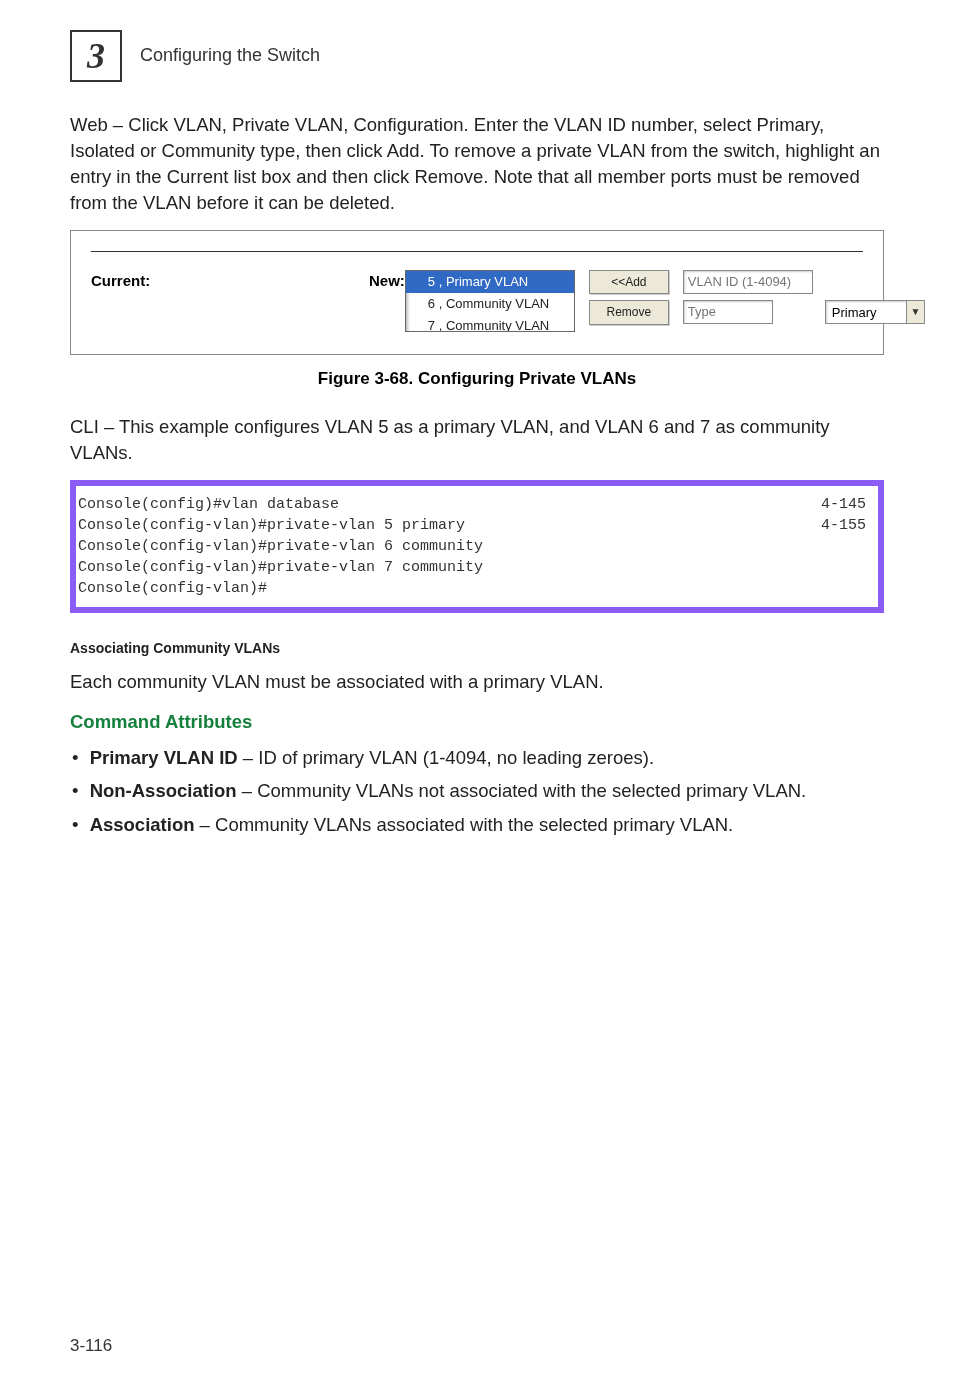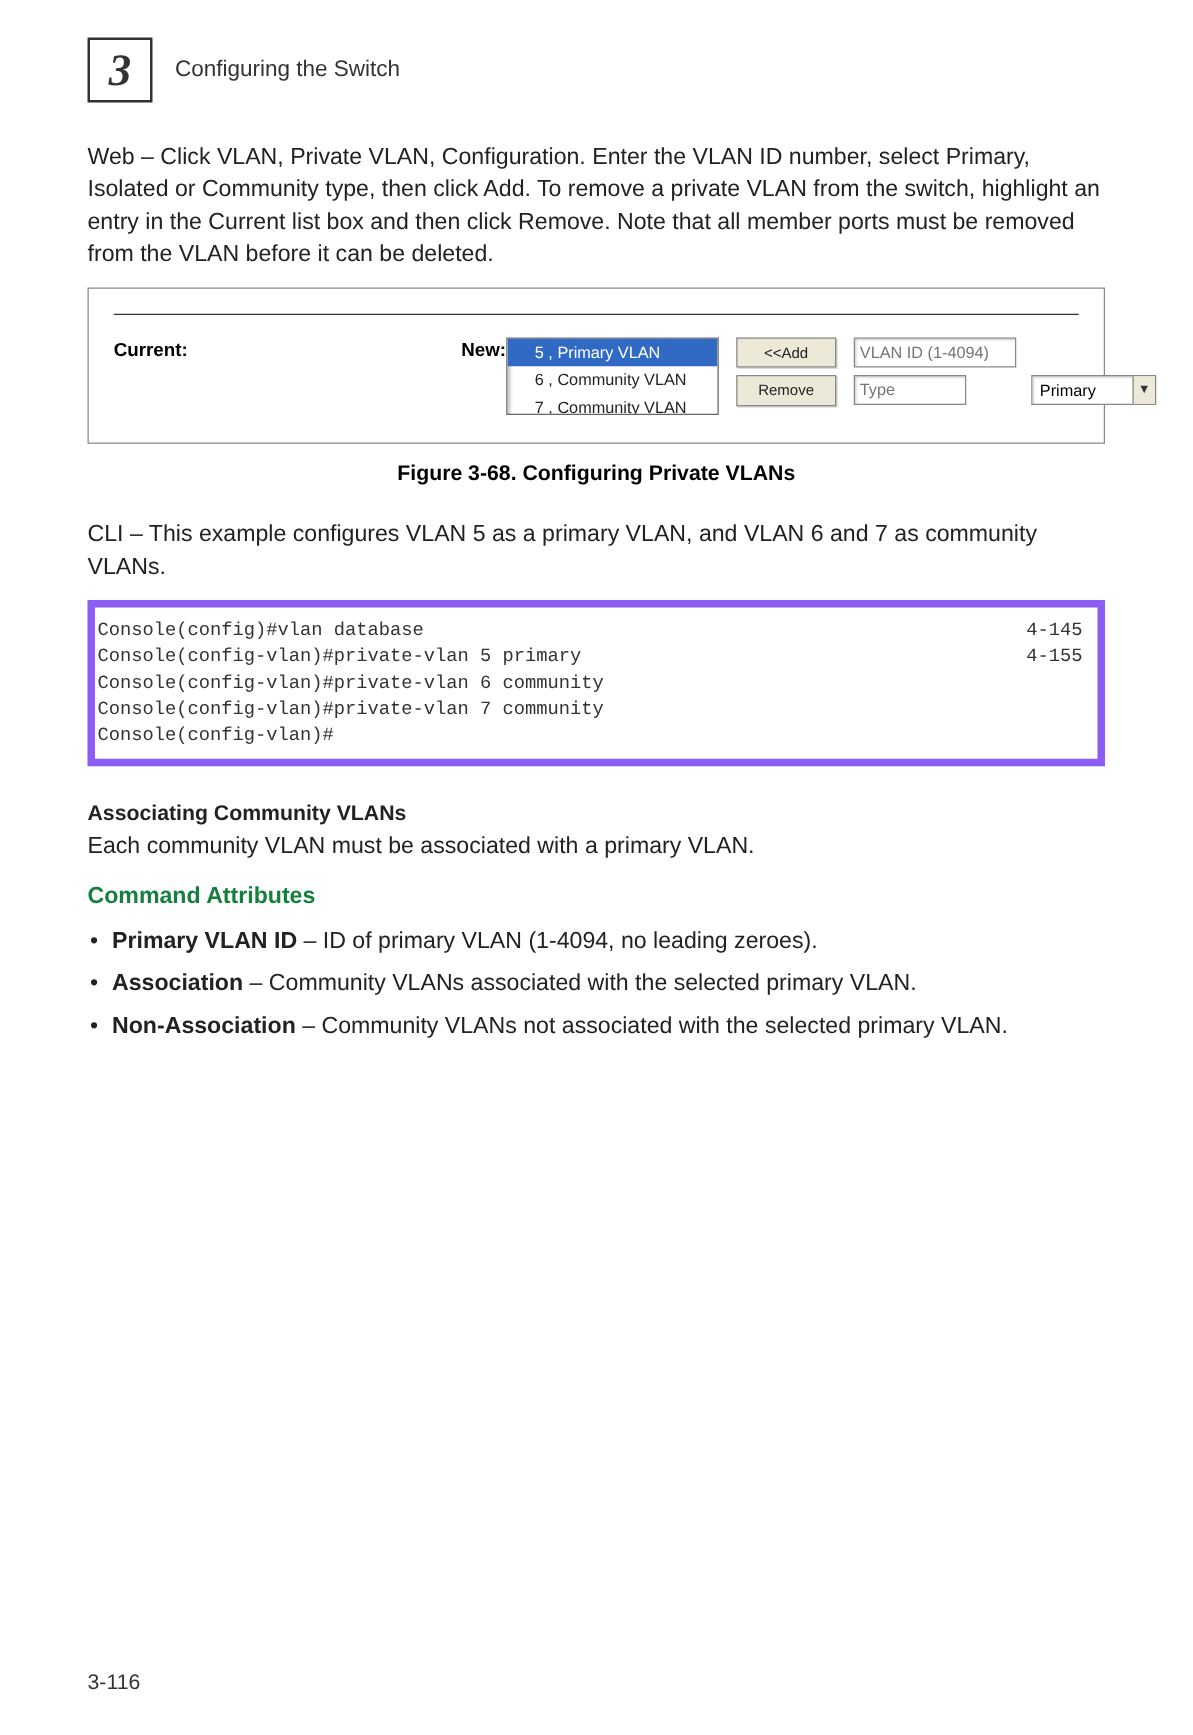--- a/index.html
+++ b/index.html
@@ -181,21 +181,22 @@
       margin-bottom: 26px;
       white-space: pre;
     }
     .cli-line {
       display: flex;
       justify-content: space-between;
     }
     .cli-right { }
     .section-heading {
       font-weight: bold;
-      font-size: 17px;
+      font-size: 14px;
+      margin-bottom: 10px;
       color: #222;
     }
     .sub-heading {
       font-weight: bold;
       font-size: 18.5px;
       margin: 10px 0 10px 0;
       color: #15803d;
     }
     ul.bullets {
       list-style: none;
@@ -274,17 +275,17 @@
   <span class="prefix-bold">CLI</span><span> – This example configures VLAN 5 as a primary VLAN, and VLAN 6 and 7 as community VLANs.</span>
 </p>
 
 <div class="cli-block"><div class="cli-line"><span>Console(config)#vlan database</span><span class="cli-right">4-145</span></div><div class="cli-line"><span>Console(config-vlan)#private-vlan 5 primary</span><span class="cli-right">4-155</span></div><div class="cli-line"><span>Console(config-vlan)#private-vlan 6 community</span><span class="cli-right"></span></div><div class="cli-line"><span>Console(config-vlan)#private-vlan 7 community</span><span class="cli-right"></span></div><div class="cli-line"><span>Console(config-vlan)#</span><span class="cli-right"></span></div></div>
 
 <div class="section-heading">Associating Community VLANs</div>
 <p class="body-text">Each community VLAN must be associated with a primary VLAN.</p>
 <div class="sub-heading">Command Attributes</div>
 <ul class="bullets">
   <li><span class="li-bold">Primary VLAN ID</span><span> – ID of primary VLAN (1-4094, no leading zeroes).</span></li>
+  <li><span class="li-bold">Non-Association</span><span> – Community VLANs not associated with the selected primary VLAN.</span></li>
   <li><span class="li-bold">Association</span><span> – Community VLANs associated with the selected primary VLAN.</span></li>
-  <li><span class="li-bold">Non-Association</span><span> – Community VLANs not associated with the selected primary VLAN.</span></li>
 </ul>
 
 <div class="page-footer">3-116</div>
 
 </body></html>

